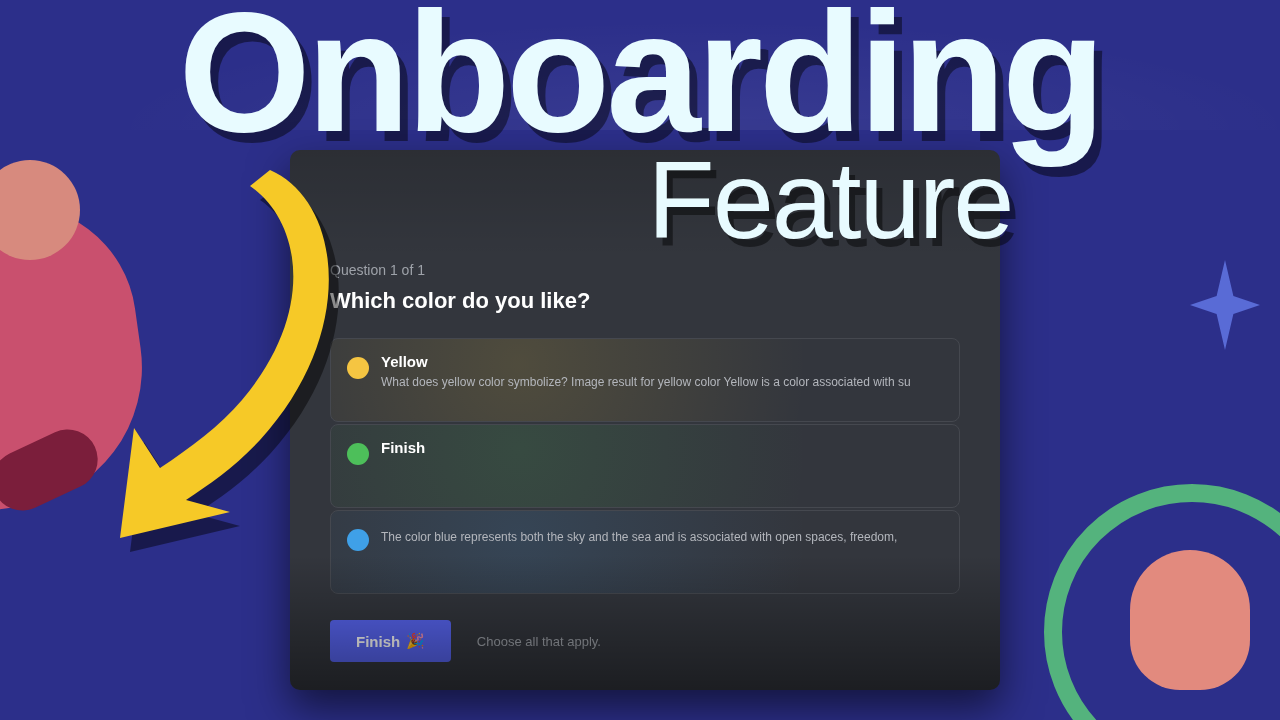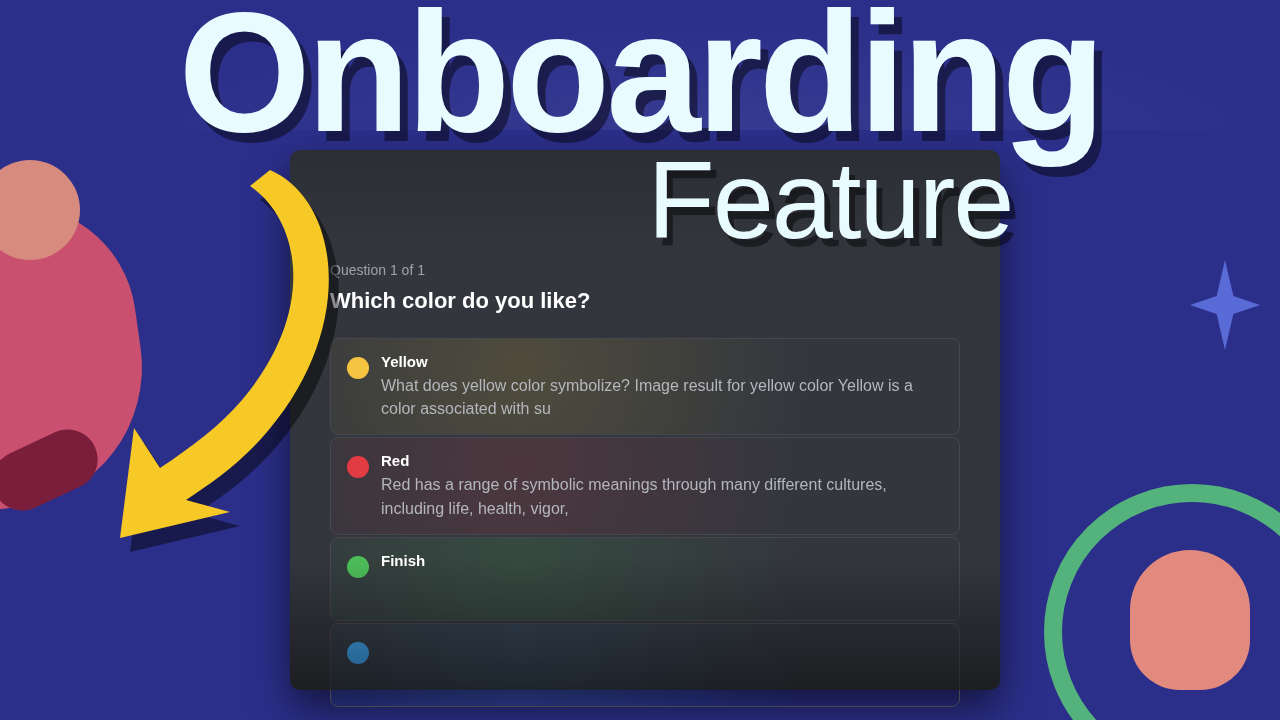--- a/index.html
+++ b/index.html
@@ -36,21 +36,21 @@
   .opt-yellow .glow{background:radial-gradient(circle at 30% 30%,rgba(255,210,60,.35),transparent 65%);}
   .opt-red    .glow{background:radial-gradient(circle at 30% 30%,rgba(235,60,70,.35),transparent 65%);}
   .opt-green  .glow{background:radial-gradient(circle at 30% 30%,rgba(80,200,90,.35),transparent 65%);}
   .opt-blue   .glow{background:radial-gradient(circle at 30% 30%,rgba(70,160,235,.35),transparent 65%);}
   .swatch{position:absolute;left:16px;top:18px;width:22px;height:22px;border-radius:50%;}
   .sw-yellow{background:#f5c542;}
   .sw-red{background:#e23b44;}
   .sw-green{background:#4dbf5a;}
   .sw-blue{background:#3fa0e8;}
   .opt-title{color:#fff;font-size:15px;font-weight:700;position:relative;z-index:1;}
-  .opt-desc{color:#b3b6bc;font-size:16px;line-height:1.45;margin-top:4px;position:relative;z-index:1;}
+  .opt-desc{color:#b3b6bc;font-size:12px;line-height:1.45;margin-top:4px;position:relative;z-index:1;}
 
   .footer{display:flex;align-items:center;gap:26px;margin-top:26px;}
   .finish-btn{background:#5865f2;color:#fff;border:none;border-radius:4px;padding:12px 26px;font-size:15px;font-weight:600;cursor:pointer;display:inline-flex;align-items:center;gap:6px;}
   .helper{color:#9ea2a9;font-size:13px;}
 </style>
 </head>
 <body>
 
 <div class="bg-shape bg-midstroke"></div>
 <div class="bg-shape bg-blob-left"></div>
@@ -66,36 +66,31 @@
 
   <div class="options">
 
     <div class="option opt-yellow">
       <div class="glow"></div>
       <span class="swatch sw-yellow"></span>
       <div class="opt-title">Yellow</div>
       <div class="opt-desc">What does yellow color symbolize? Image result for yellow color Yellow is a color associated with su</div>
     </div>
 
-    <div class="option opt-red">
-      <div class="glow"></div>
-      <span class="swatch sw-red"></span>
-      <div class="opt-title">Red</div>
-      <div class="opt-desc">Red has a range of symbolic meanings through many different cultures, including life, health, vigor,</div>
-    </div>
 
     <div class="option opt-green">
       <div class="glow"></div>
       <span class="swatch sw-green"></span>
       <div class="opt-title">Finish</div>
     </div>
 
     <div class="option opt-blue">
       <div class="glow"></div>
       <span class="swatch sw-blue"></span>
+      <div class="opt-desc">The color blue represents both the sky and the sea and is associated with open spaces, freedom,</div>
     </div>
 
   </div>
 
   <div class="footer">
     <button class="finish-btn">
       <span>Finish</span>
       <span>🎉</span>
     </button>
     <span class="helper">Choose all that apply.</span>

